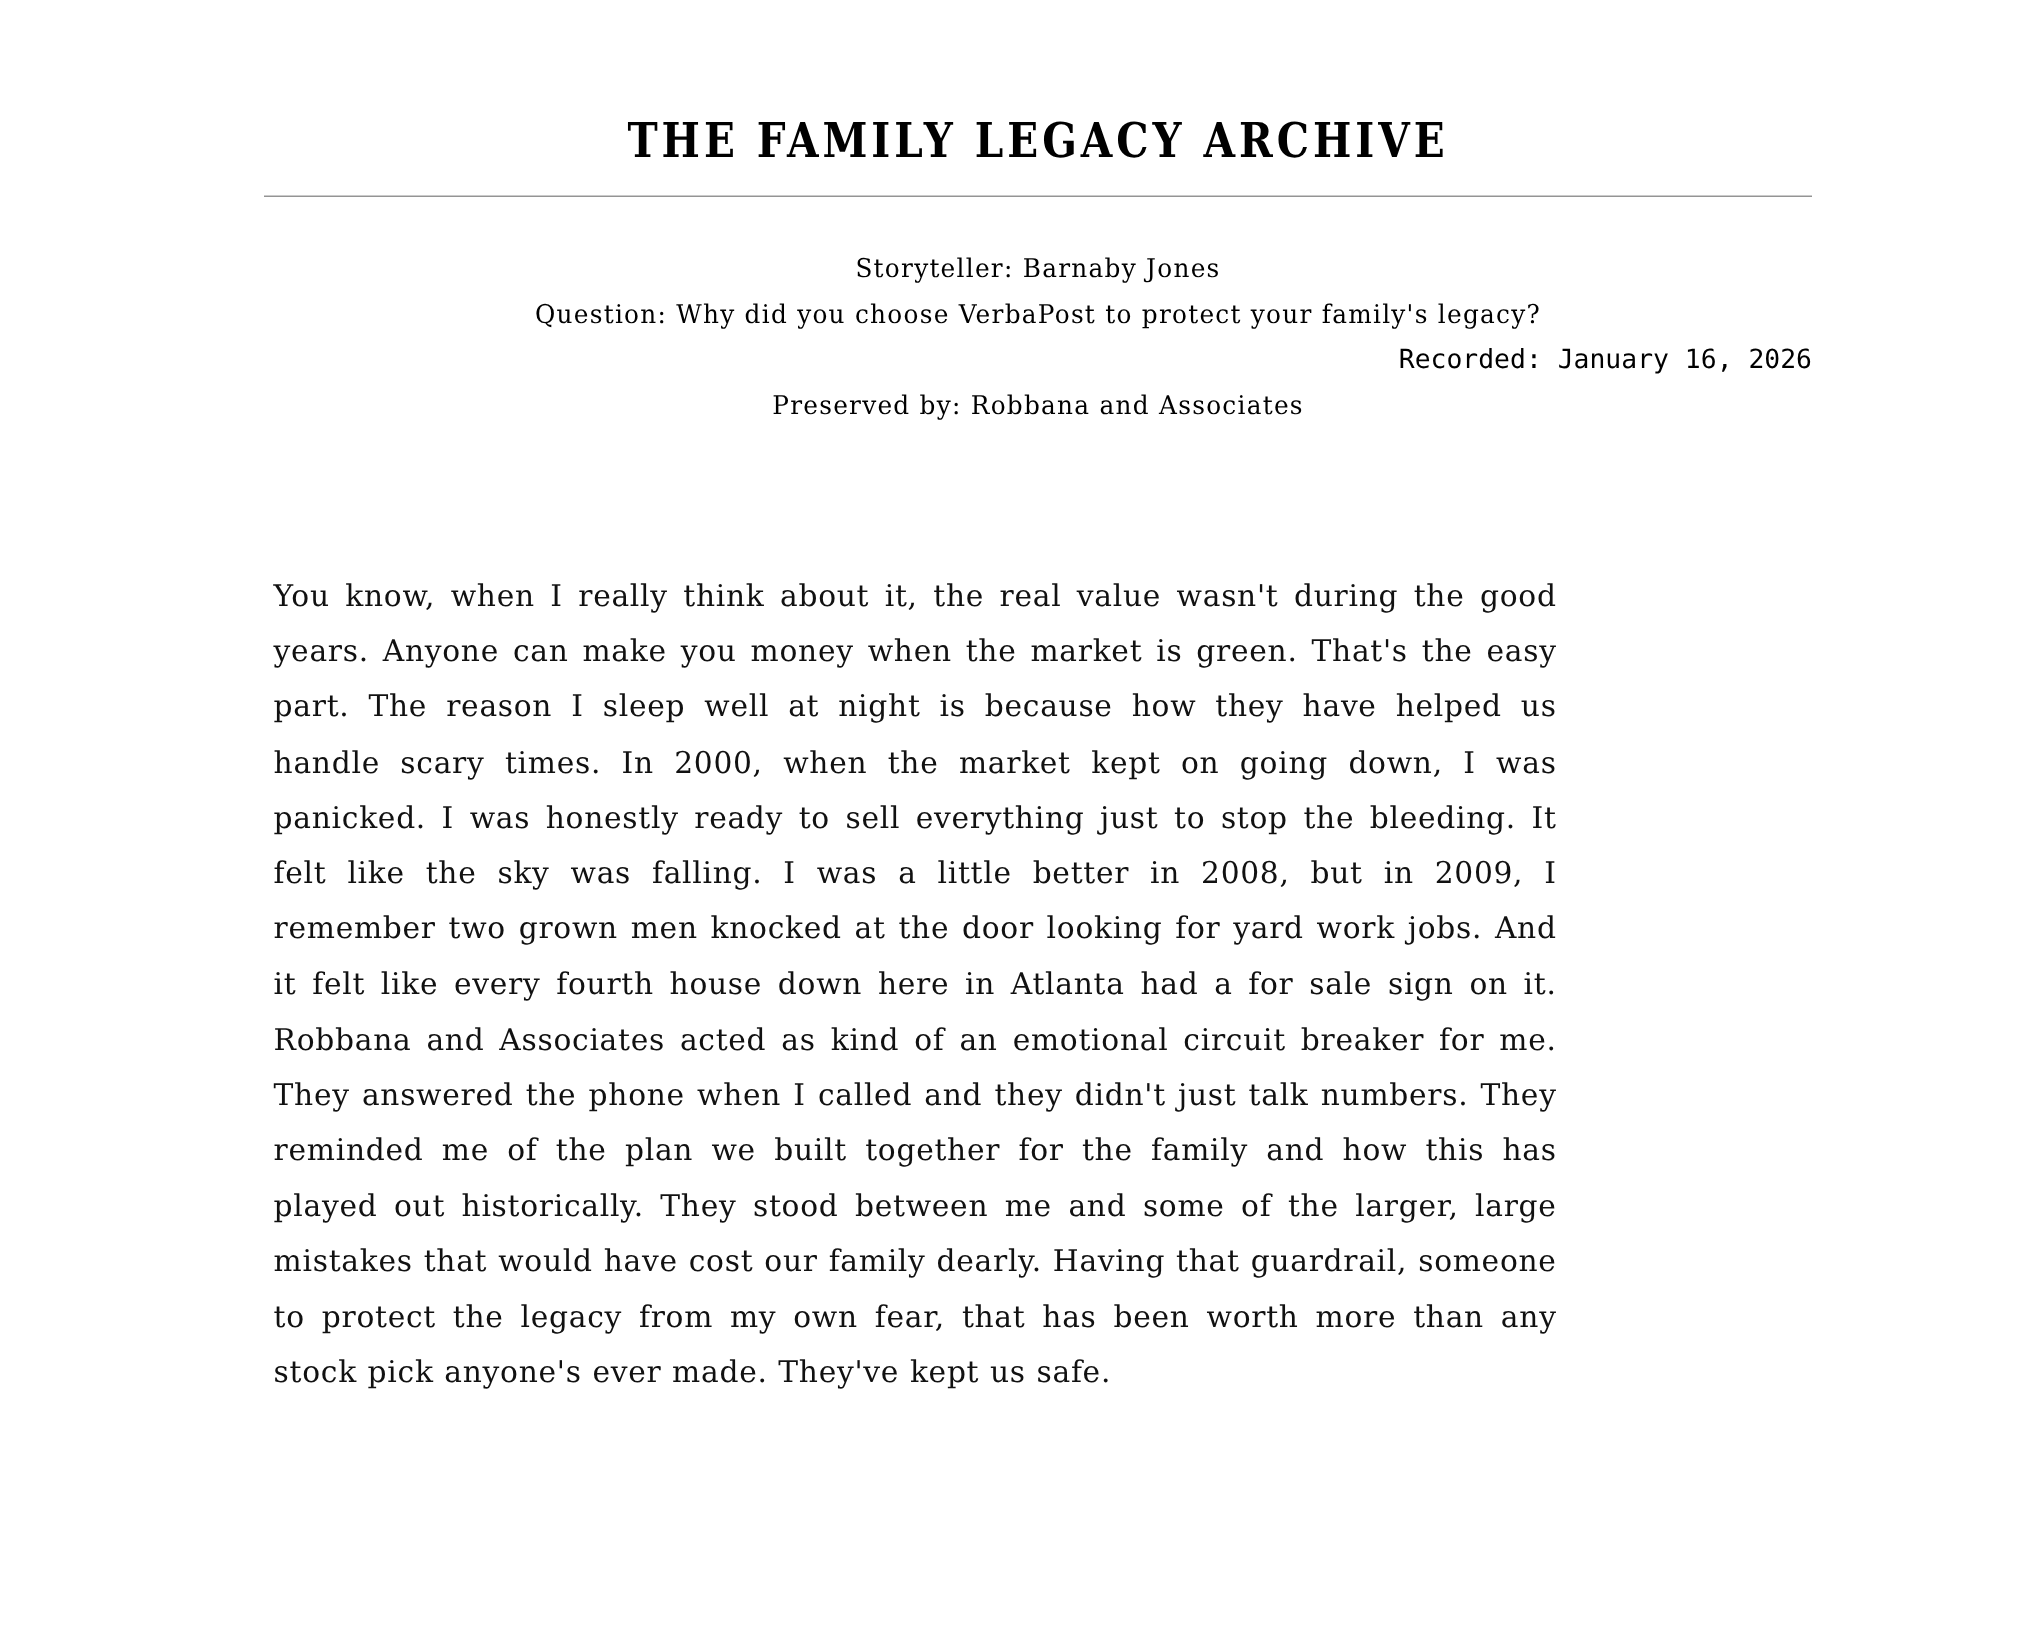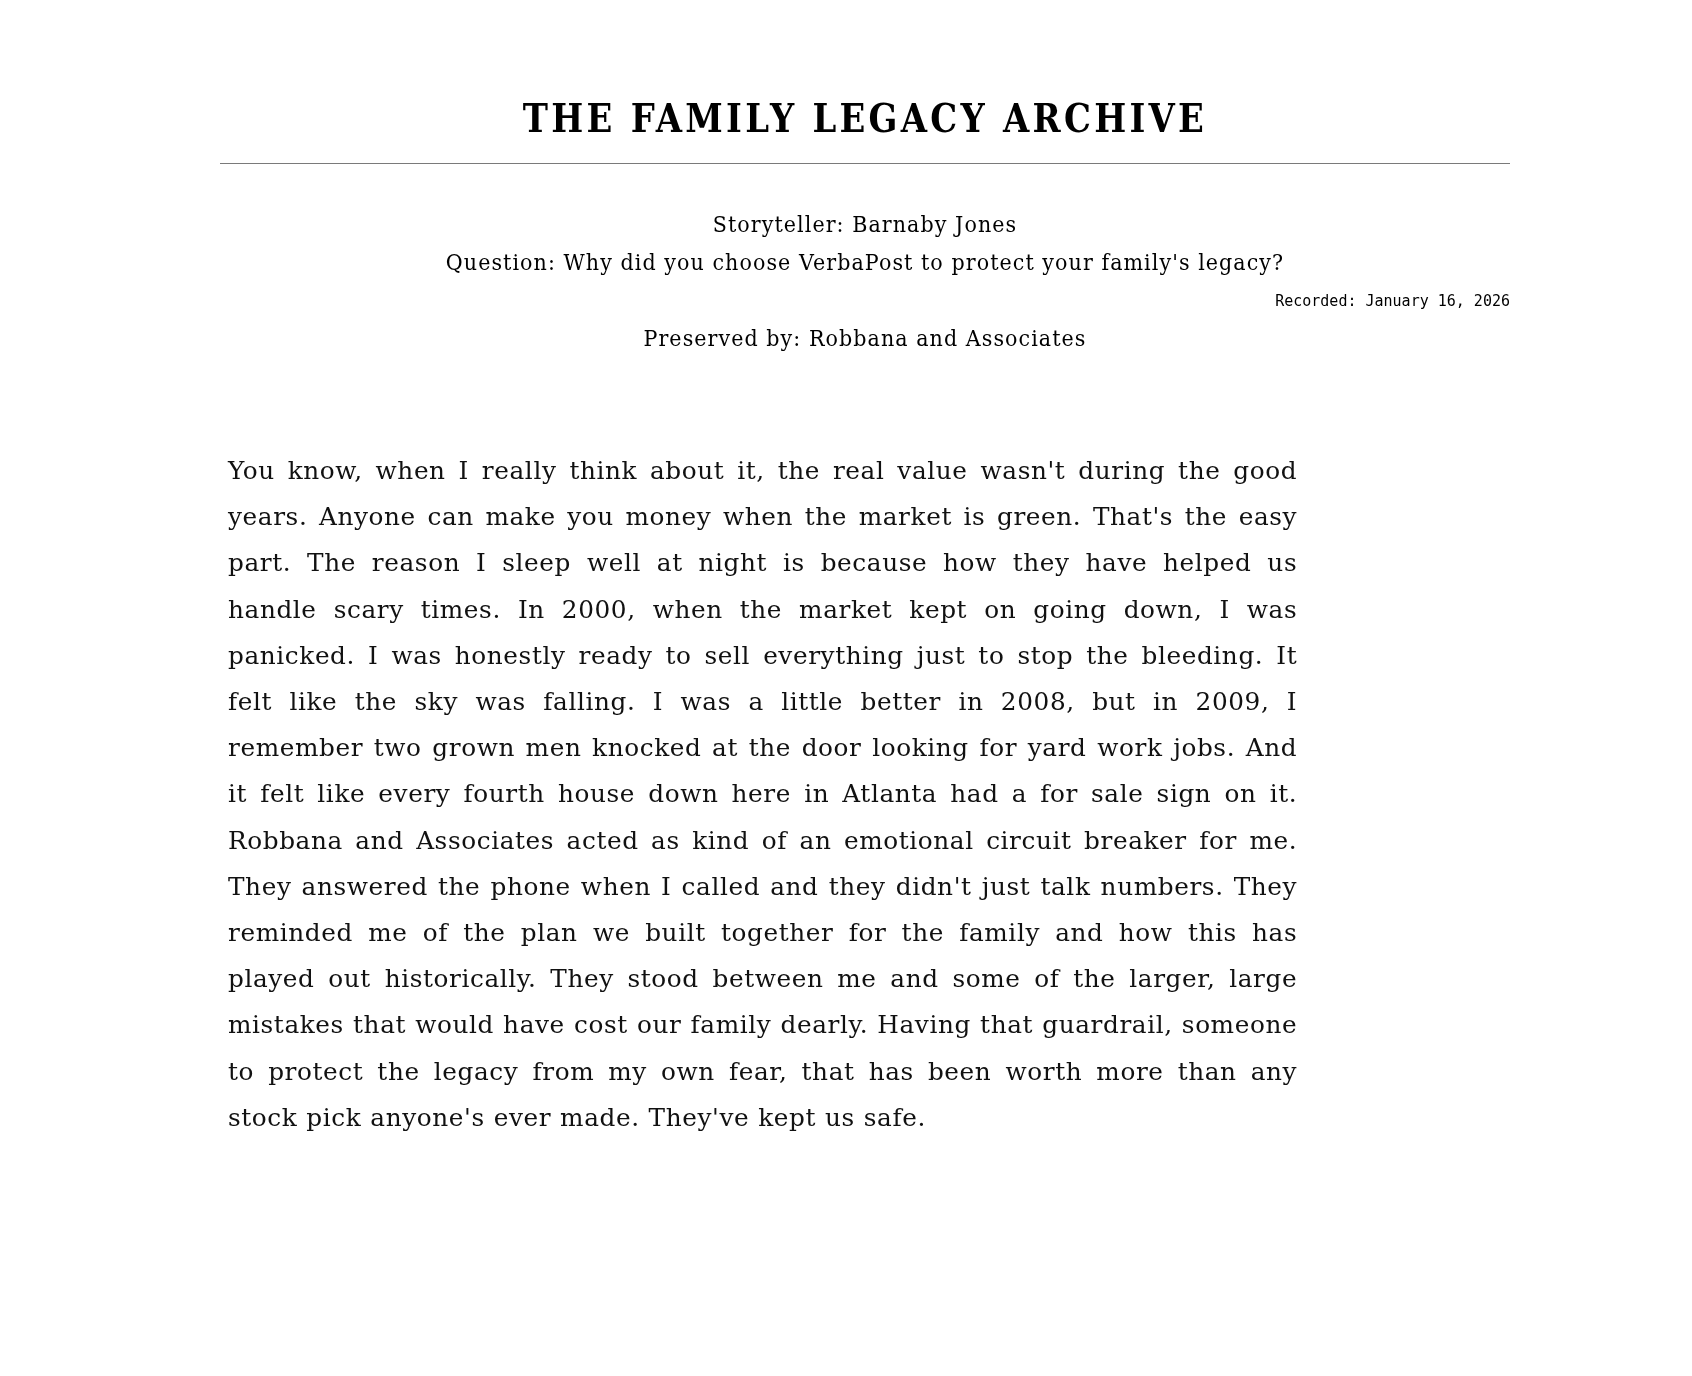--- a/index.html
+++ b/index.html
@@ -62,30 +62,30 @@
     line-height: 38px;
     letter-spacing: 1.1px;
     text-align: center;
     white-space: nowrap;
     transform: scaleX(0.96);
     transform-origin: center center;
   }
   .meta-line.right {
     text-align: right;
     font-family: "DejaVu Sans Mono", "Liberation Mono", monospace;
-    font-size: 15px;
+    font-size: 22px;
     letter-spacing: 0px;
     transform: none;
   }
 
   
   .body-block {
     position: absolute;
     left: 228px;
-    top: 448px;
+    top: 474px;
     width: 1080px;
   }
   .body-text {
     font-family: "DejaVu Serif", "Liberation Serif", serif;
     font-size: 25px;
     line-height: 46.2px;
     text-align: justify;
     text-justify: inter-word;
     letter-spacing: 0.6px;
     word-spacing: 0.5px;

